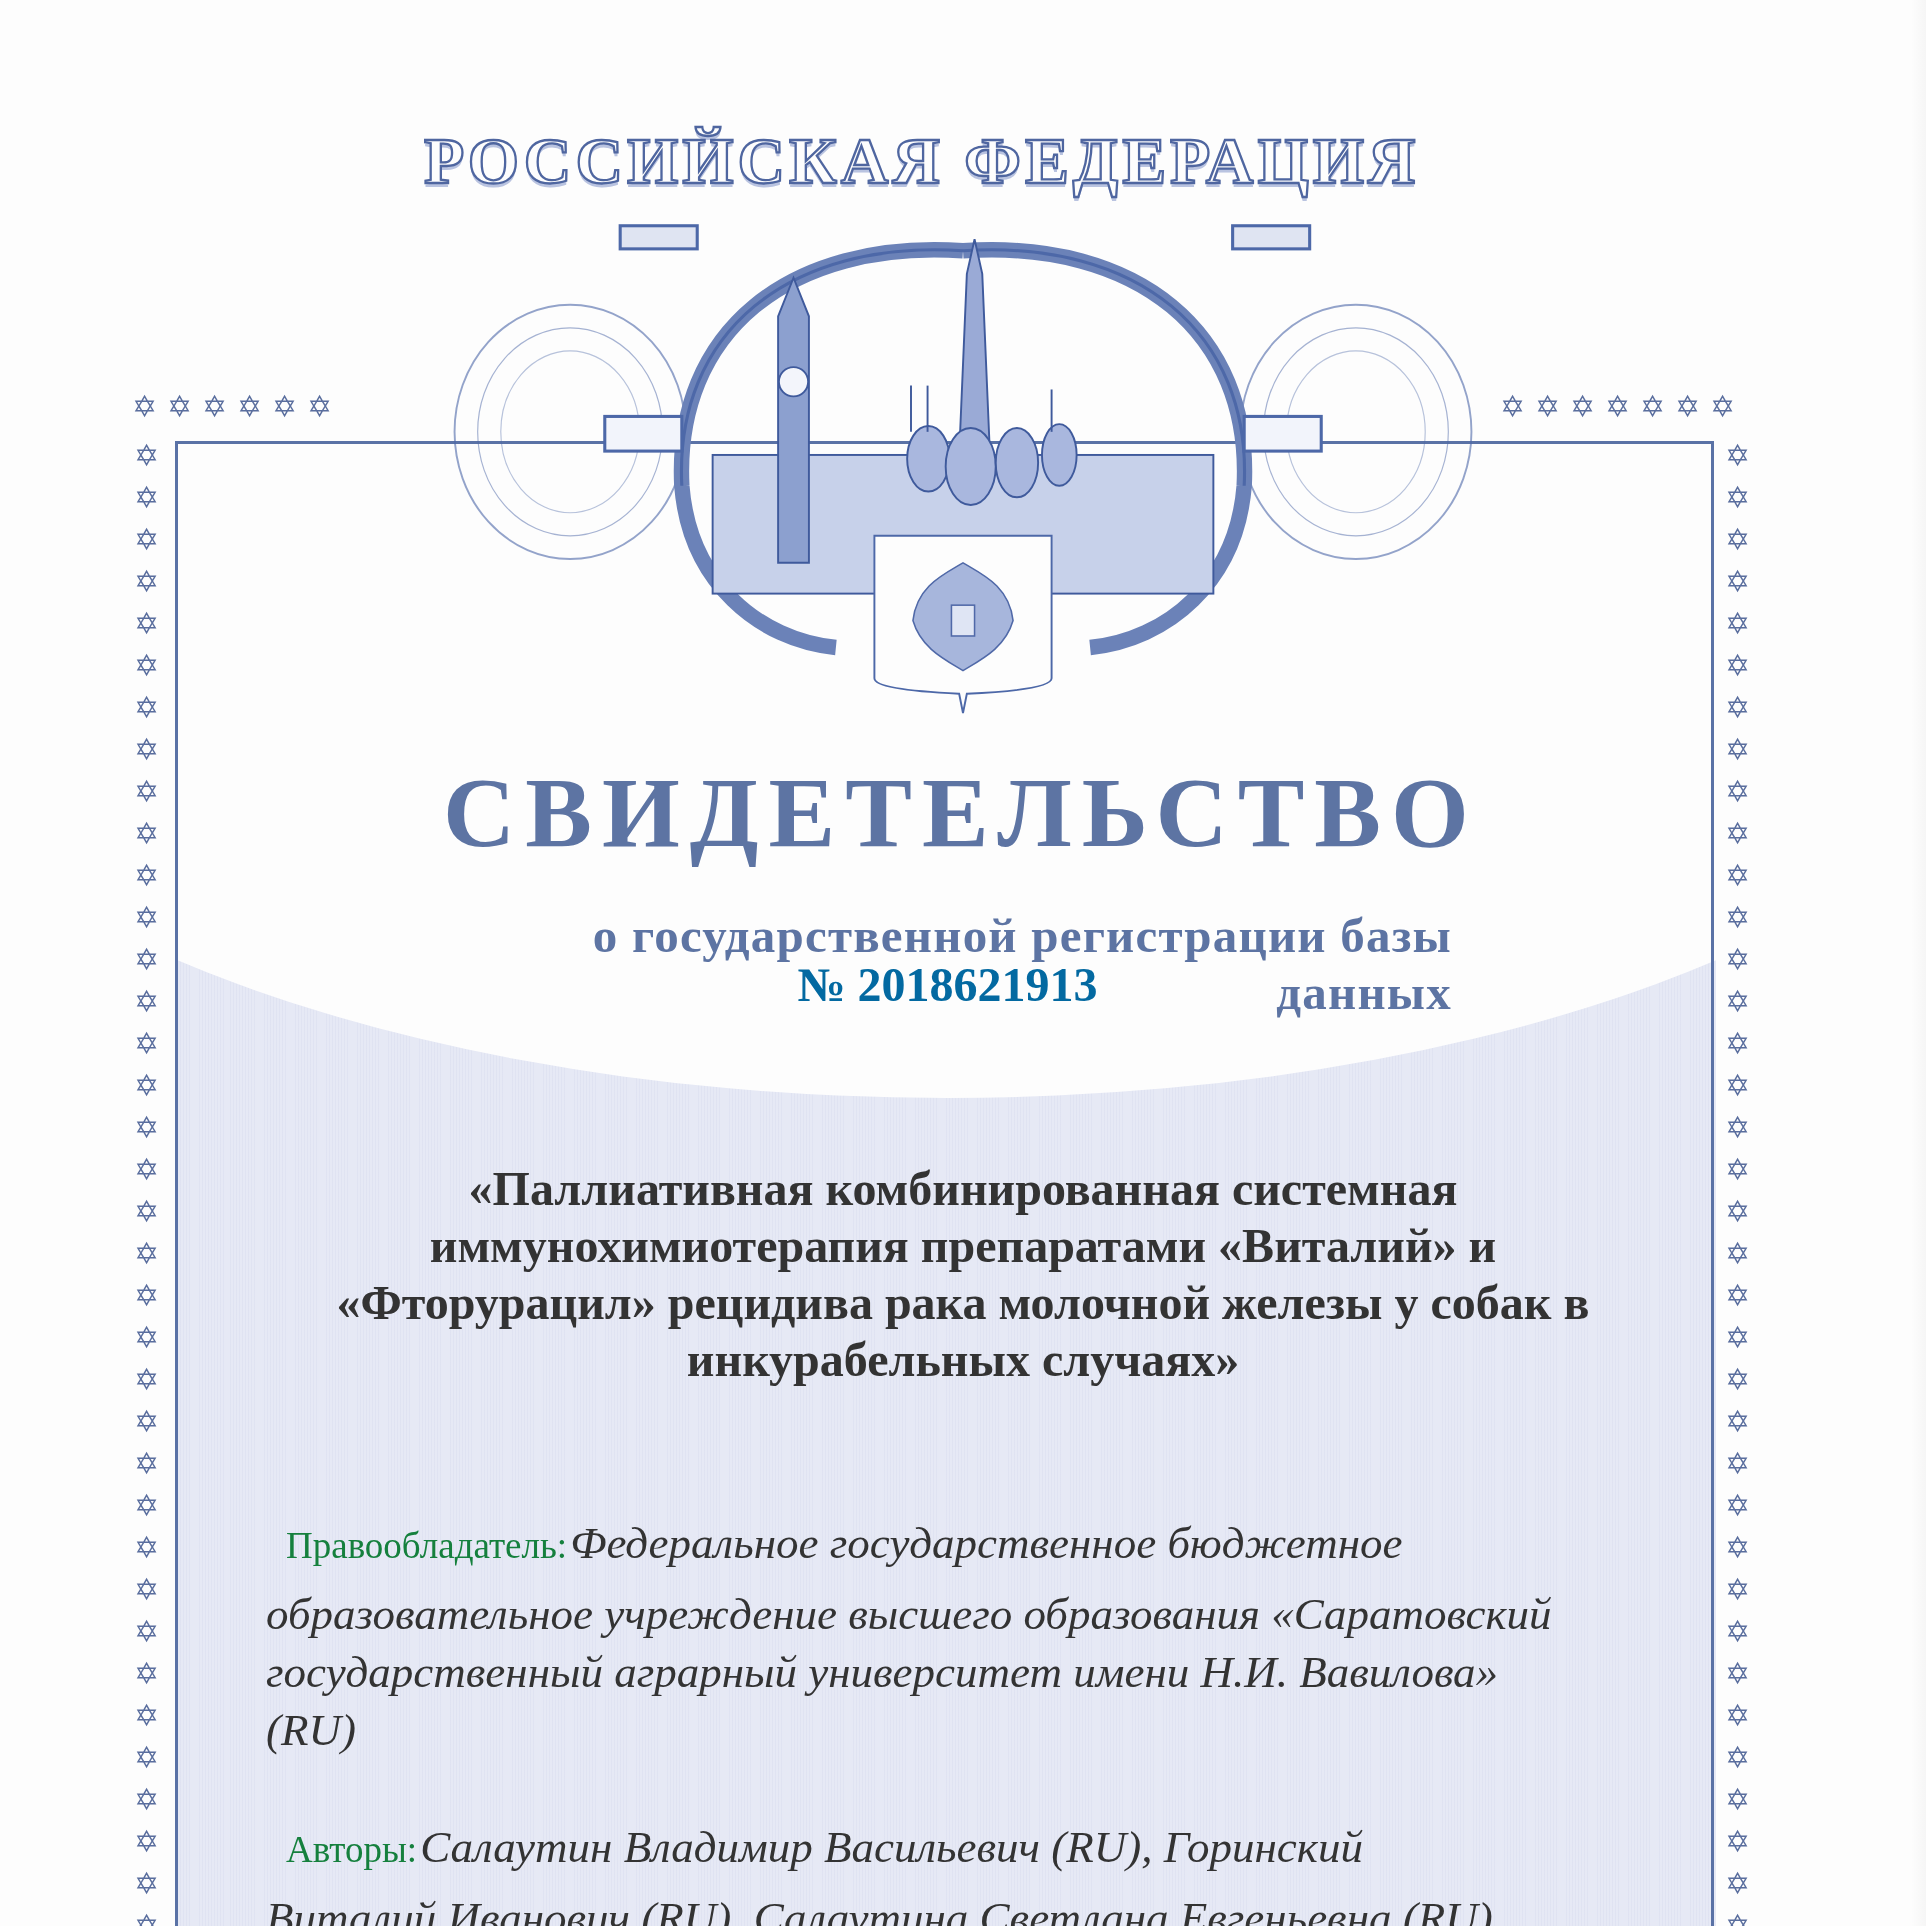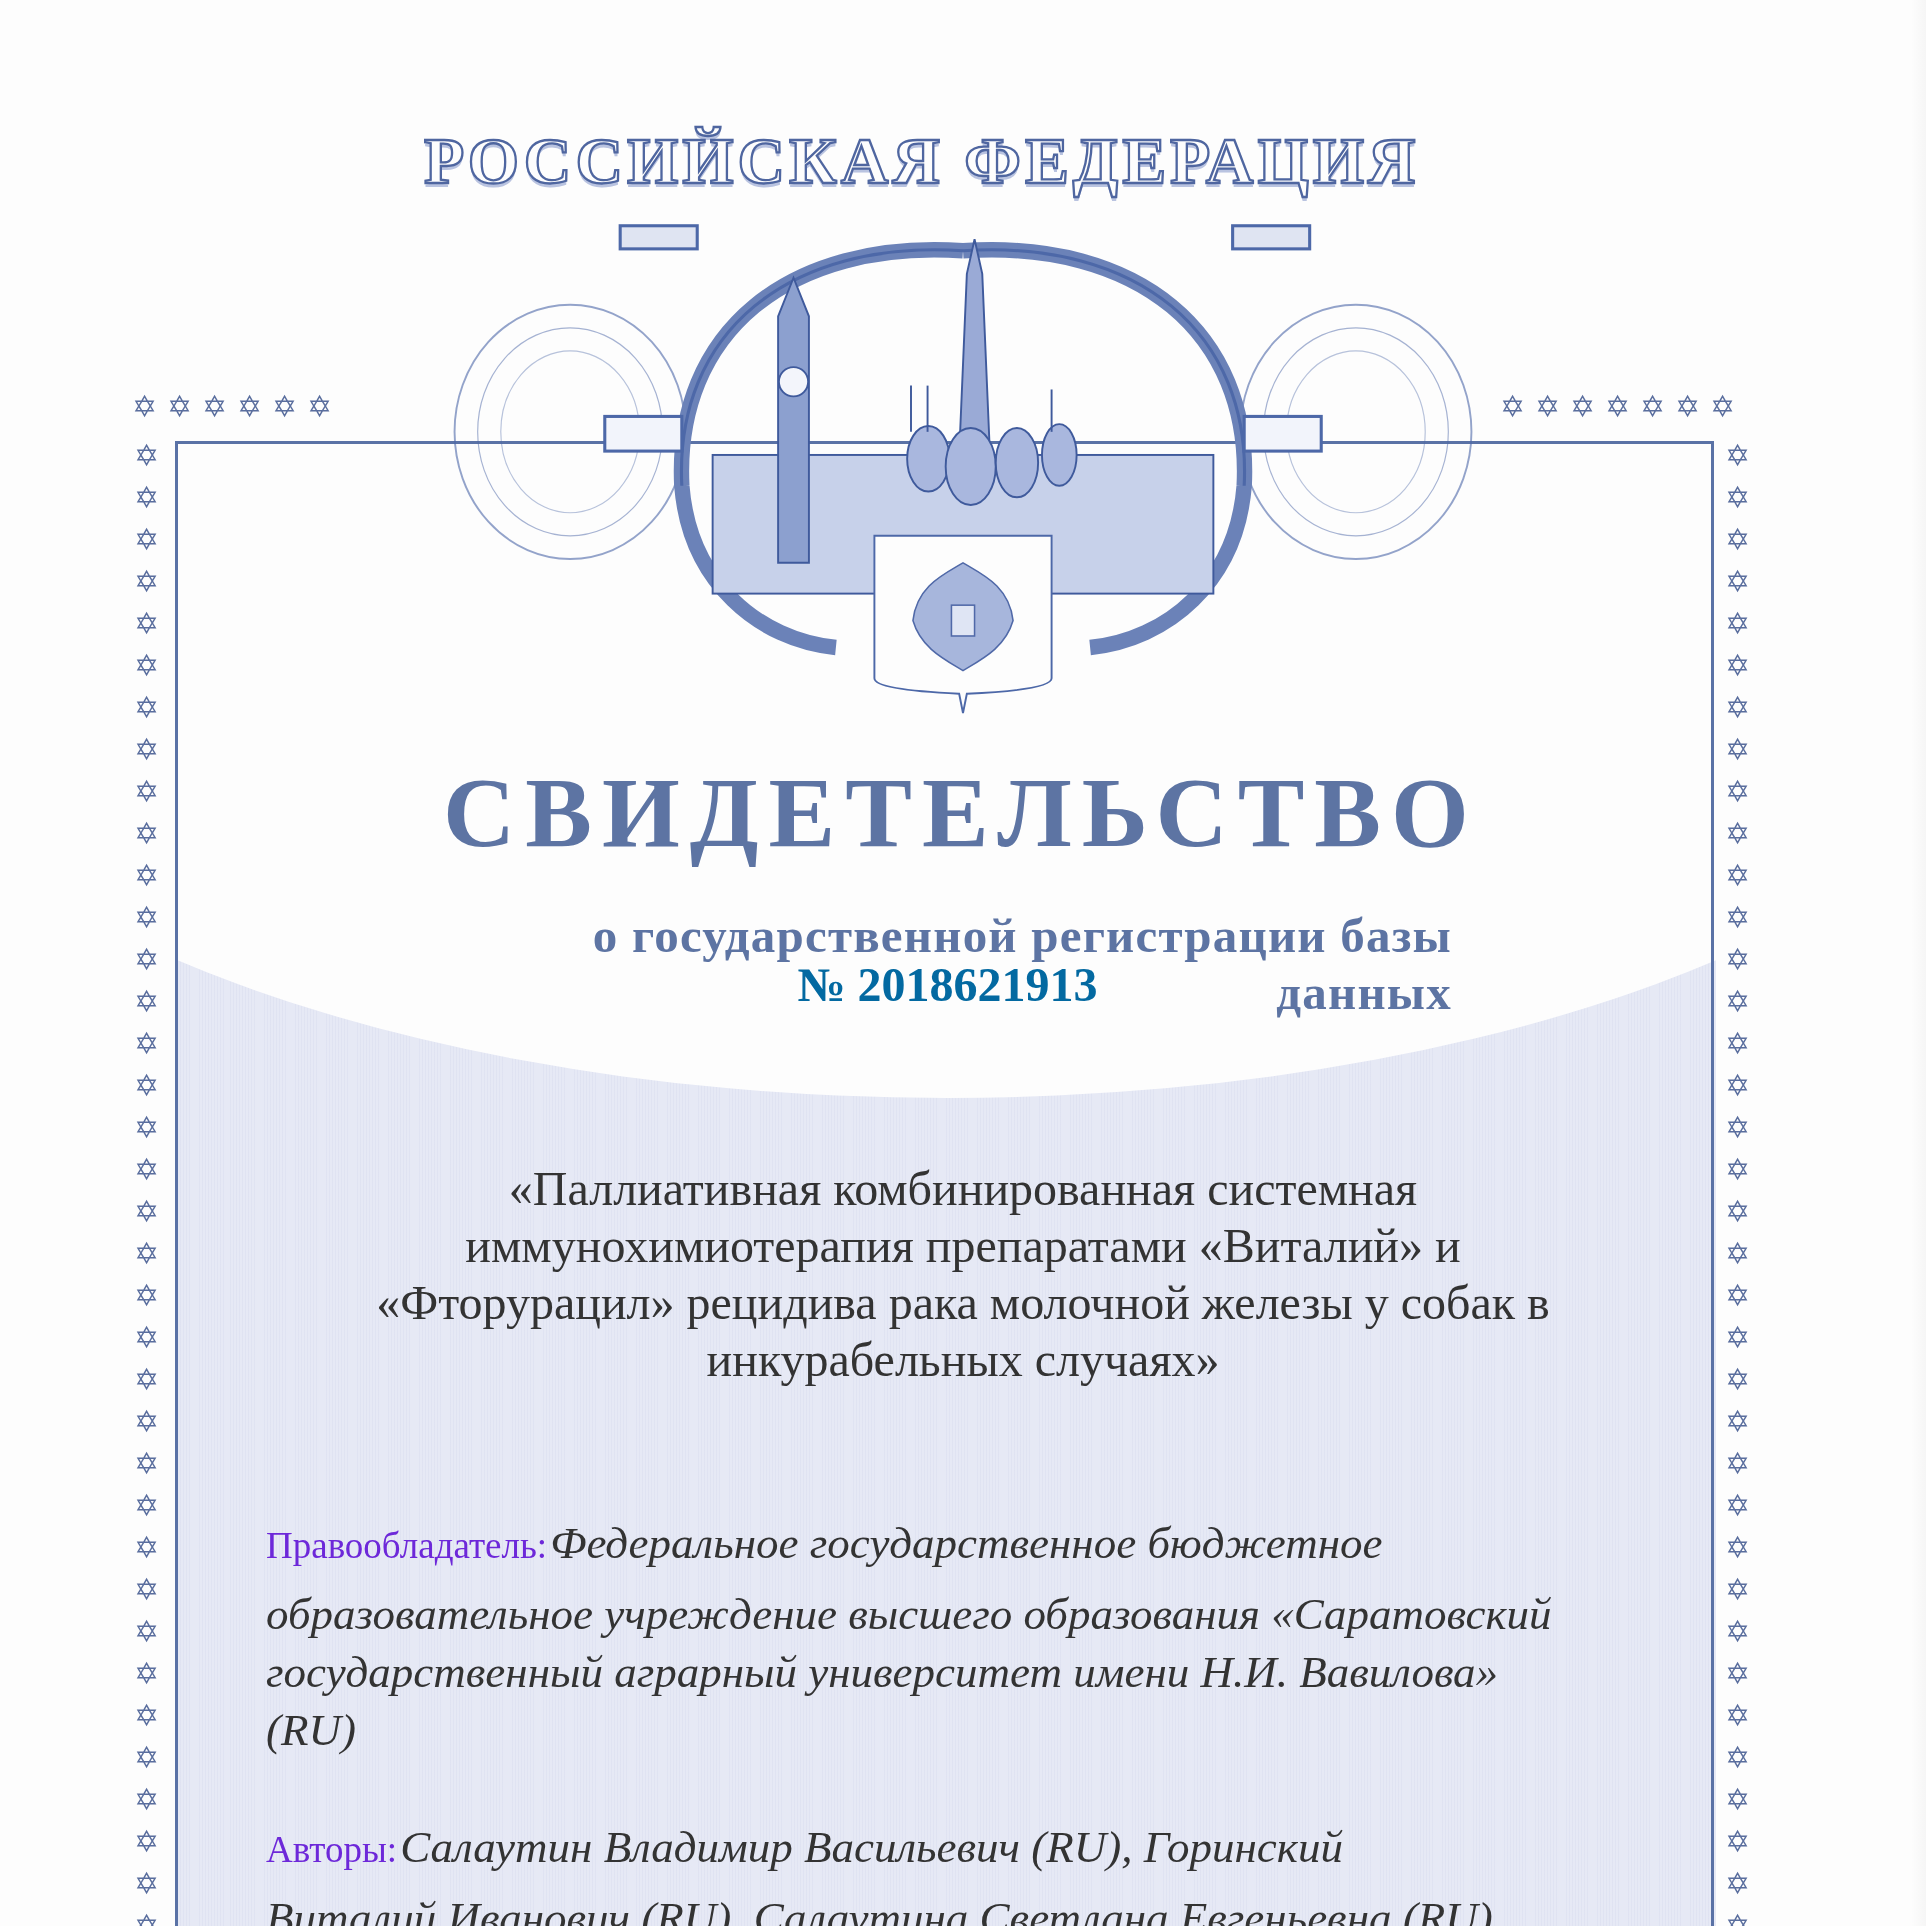--- a/index.html
+++ b/index.html
@@ -15,22 +15,22 @@
   .star { width:35px; height:35px; display:flex; align-items:center; justify-content:center; color:#5a6e9e; font-size:30px; line-height:1; font-family:"DejaVu Sans",sans-serif; }
   .star-col { position:absolute; display:flex; flex-direction:column; }
   .star-col .star { height:42px; }
   
   #country { left:424px; top:123px; width:1048px; font-size:66px; font-weight:bold; color:#fdfdfd; letter-spacing:3.9px; -webkit-text-stroke:2.3px #4f66a0; text-shadow:0 3.9px 0 #b9c3e0; }
   
   #emblem { left:443px; top:216px; width:1040px; height:501px; }
   #cert-title { left:443px; top:755px; width:1009px; text-align:center; font-size:100px; font-weight:bold; color:#5d74a3; letter-spacing:10px; }
   #cert-subtitle { left:443px; top:907px; width:1009px; text-align:right; font-size:49px; font-weight:bold; color:#5d74a3; letter-spacing:1.2px; }
   #cert-number { left:443px; top:957px; width:1009px; text-align:center; font-size:48px; font-weight:bold; color:#0369a1; }
-  #db-title { left:239px; top:1160px; width:1448px; text-align:center; font-size:48px; font-weight:normal; color:#333; line-height:57px; }
-  .lbl { font-size:37px; color:#6d28d9; font-style:normal; font-weight:normal; }
+  #db-title { left:239px; top:1160px; width:1448px; text-align:center; font-size:48px; font-weight:bold; color:#333; line-height:57px; }
+  .lbl { font-size:37px; color:#15803d; font-style:normal; font-weight:normal;margin-left:20px; }
   .val { font-size:45px; font-weight:normal; font-style:italic; color:#333; }
   #holder { left:266px; top:1514px; width:1425px; line-height:58px; }
   #authors { left:266px; top:1818px; width:1425px; line-height:58px; }
   #page-edge { left:1911px; top:0; width:62px; height:2546px; background:linear-gradient(90deg,#fdfdfd,#f4f4f4 30%,#fbfbfb); }
 </style>
 </head>
 <body>
 
 <div id="page-edge" class="abs"></div>
 

